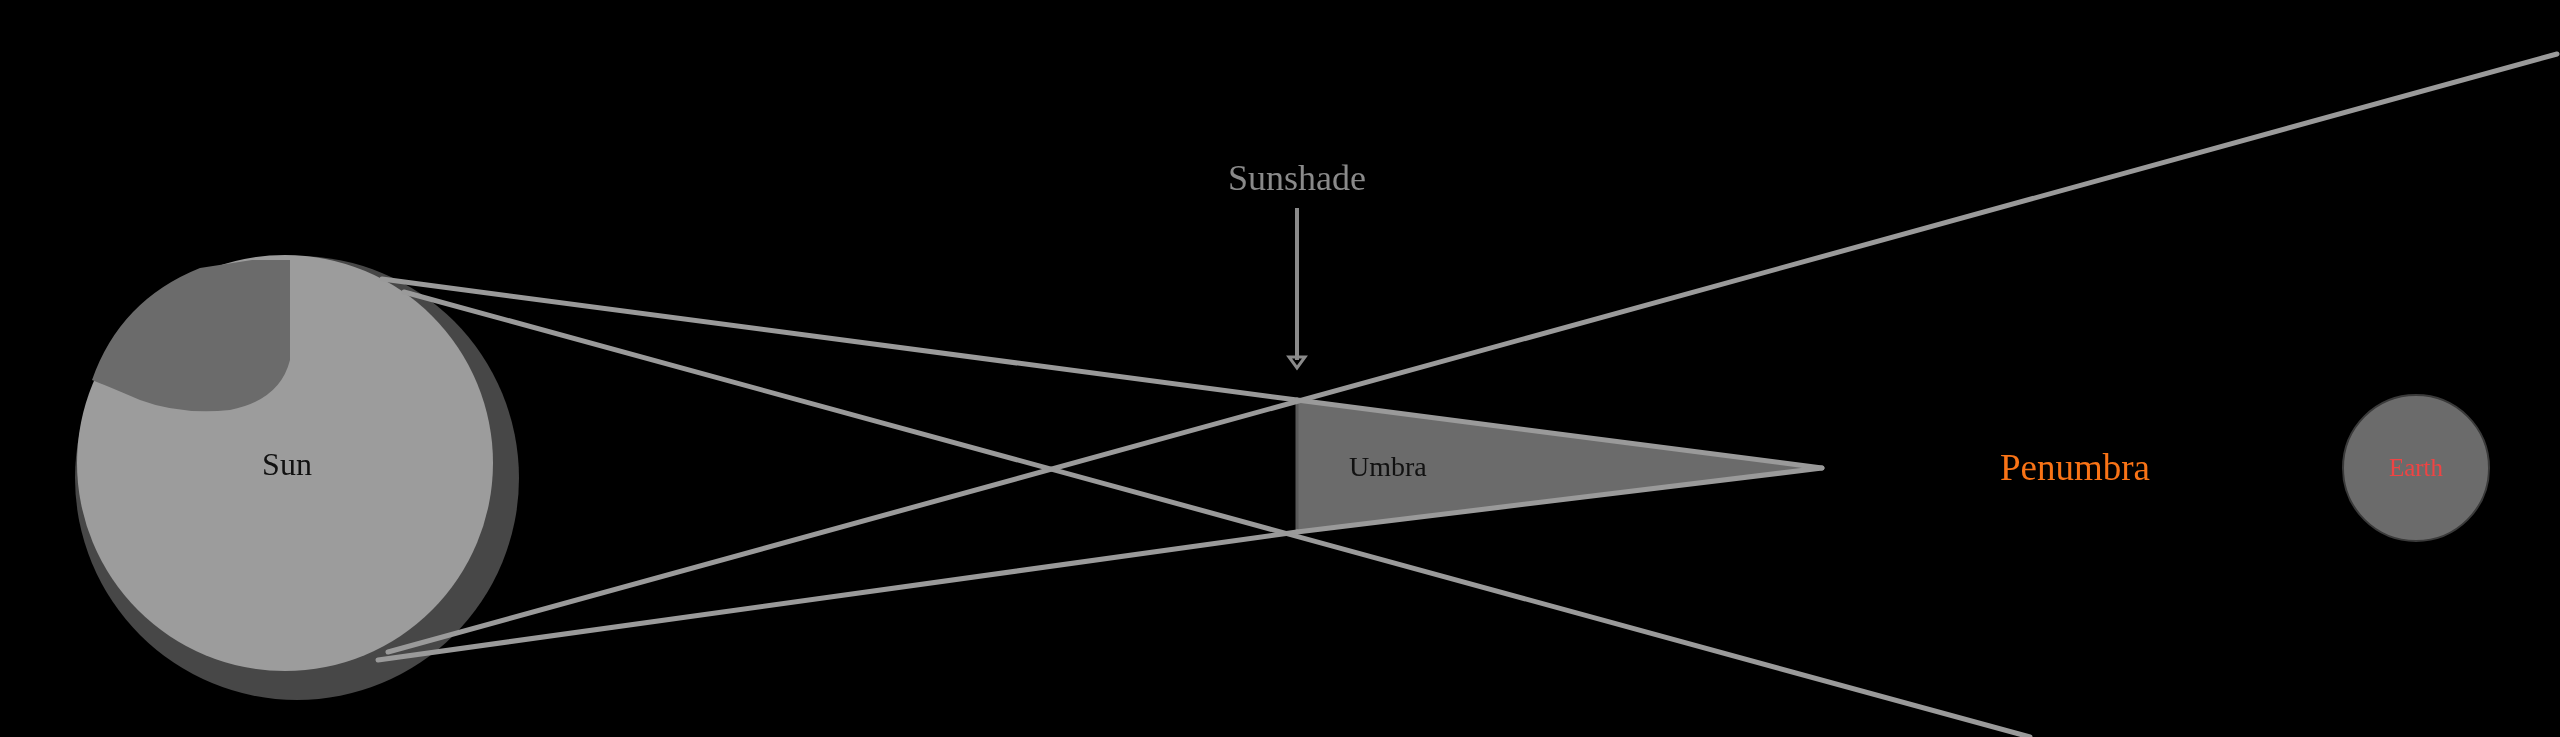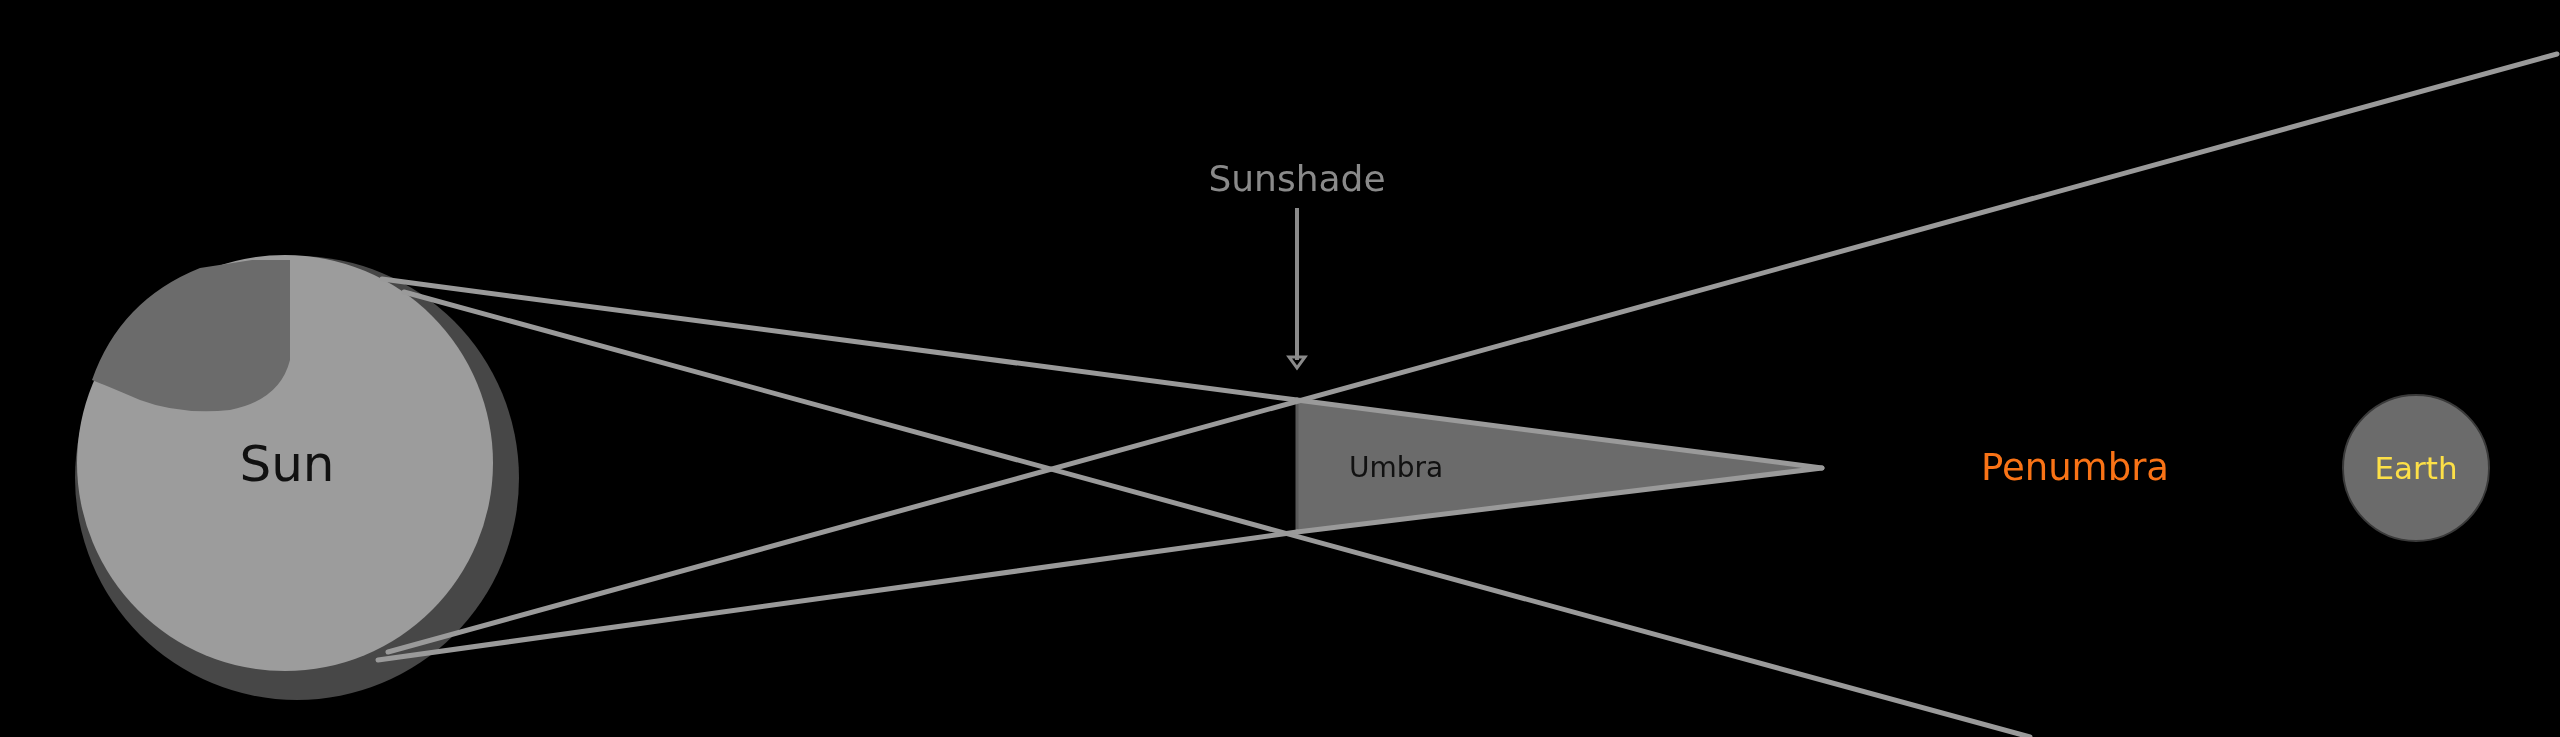--- a/index.html
+++ b/index.html
@@ -1,22 +1,22 @@
 <!DOCTYPE html>
 <html><head>
   <meta charset="utf-8">
   <style>
     html, body { margin: 0; padding: 0; background: #000; }
     body { width: 2560px; height: 737px; overflow: hidden; position: relative; font-family: "DejaVu Sans", sans-serif; }
     #diagram { position: absolute; left: 0; top: 0; width: 2560px; height: 737px; }
-    .lbl { position: absolute; white-space: nowrap; transform: translate(-50%, -50%); }
-    .sun-label { font-size: 50px; color: #111; }
+    .lbl { position: absolute; white-space: nowrap; transform: translate(-50%, -50%); font-family: Liberation Serif, serif; }
+    .sun-label { font-size: 32px; color: #111; }
     .umbra-label { font-size: 28px; color: #111; transform: translate(0, -50%); }
     .penumbra-label { font-size: 37px; color: #f97316; }
-    .earth-label { font-size: 31px; color: #fde047; }
+    .earth-label { font-size: 25px; color: #ef4444; }
     .sunshade-label { font-size: 36px; color: #8a8a8a; }
   </style>
 </head>
 <body>
 
 <svg id="diagram" viewBox="0 0 2560 737" xmlns="http://www.w3.org/2000/svg">
 
   <ellipse cx="297" cy="478" rx="222" ry="222" fill="#474747"></ellipse>
 
   <circle cx="285" cy="463" r="208" fill="#9c9c9c"></circle>

